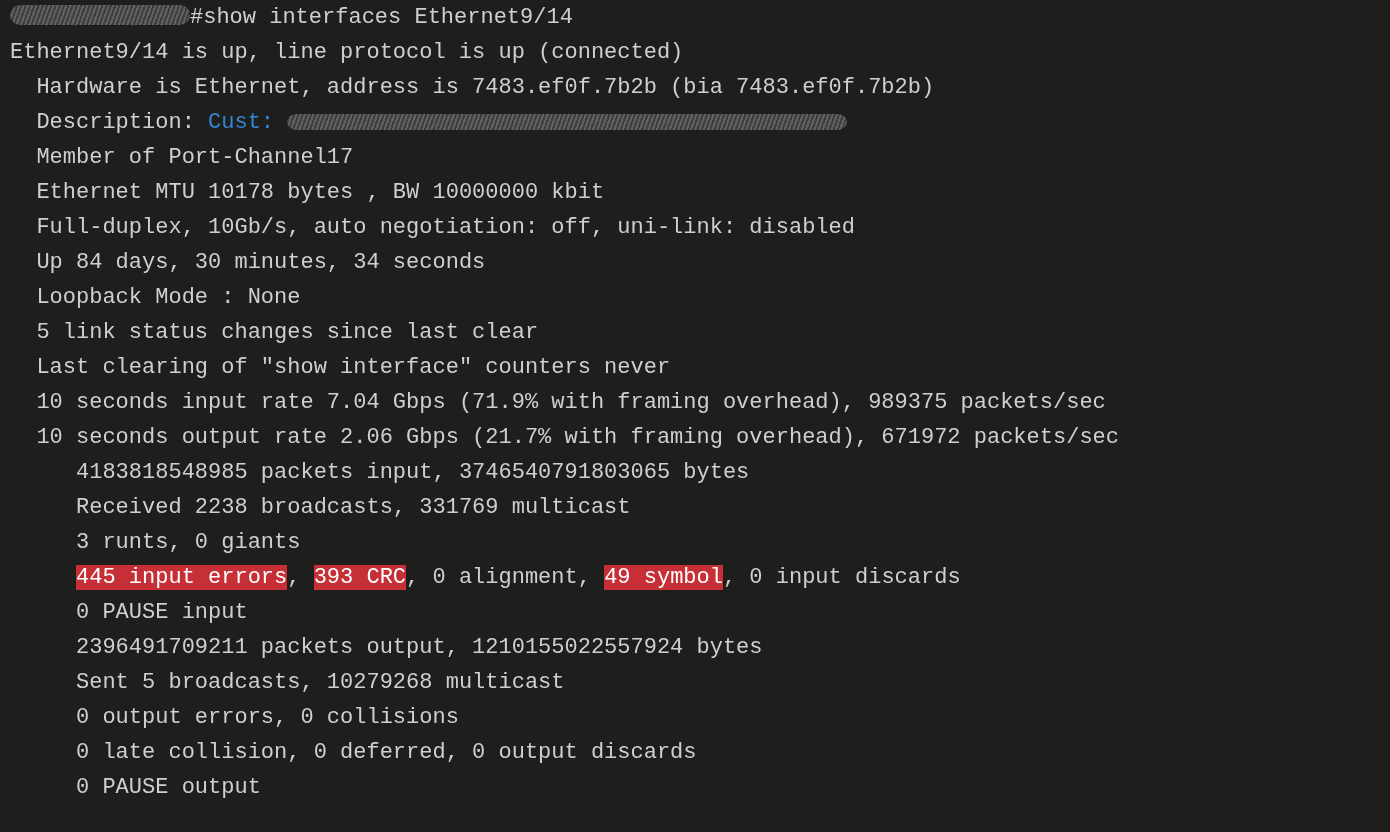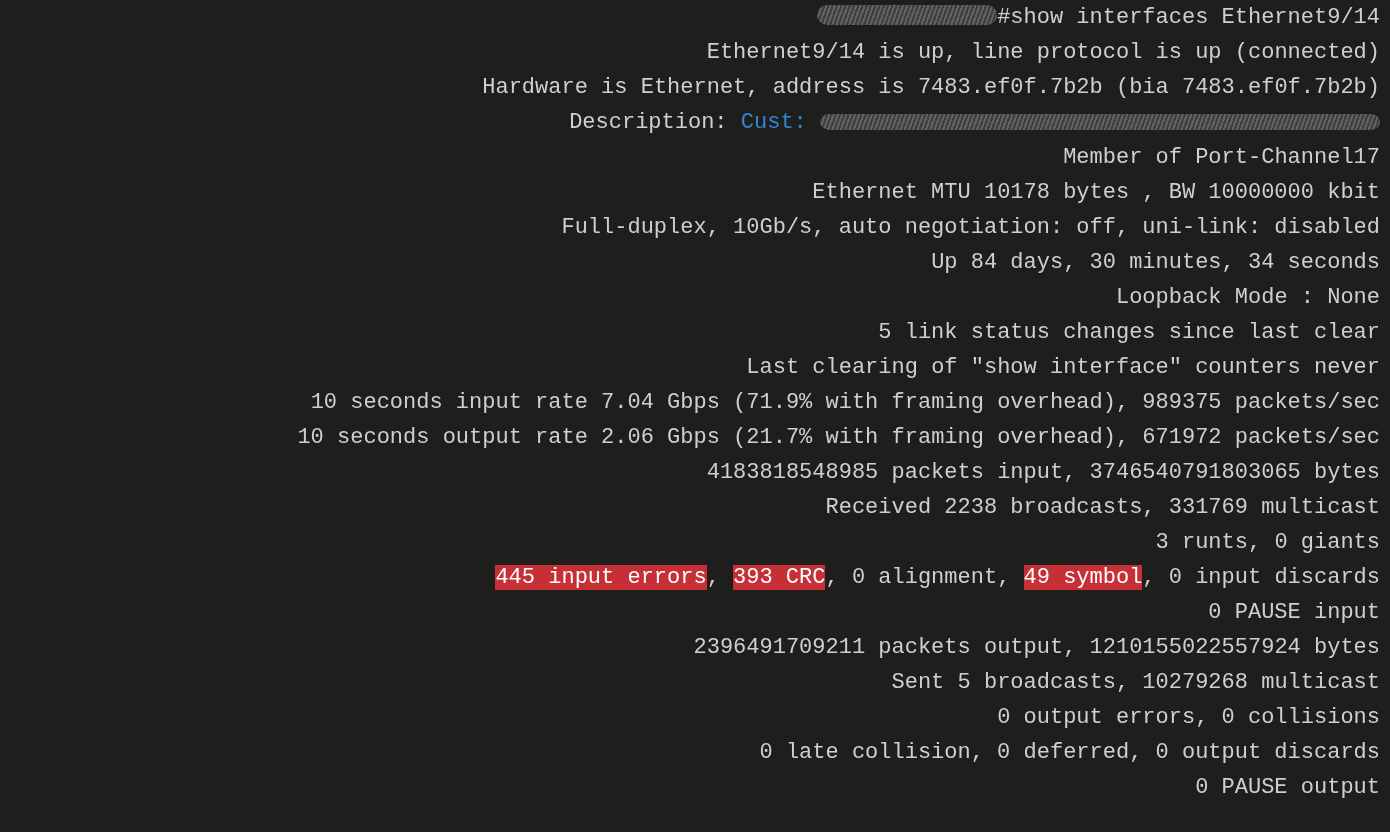--- a/index.html
+++ b/index.html
@@ -12,21 +12,20 @@
     line-height: 35px;
     width: 1390px;
     height: 832px;
     overflow: hidden;
   }
   pre {
     margin: 0;
     padding: 0 10px;
     white-space: pre;
     font-family: inherit;
-    text-align: right;
   }
   .cust {
     color: #3385d6;
   }
   .hl {
     background: #c62f35;
     color: #ffffff;
   }
   .smudge {
     display: inline-block;

